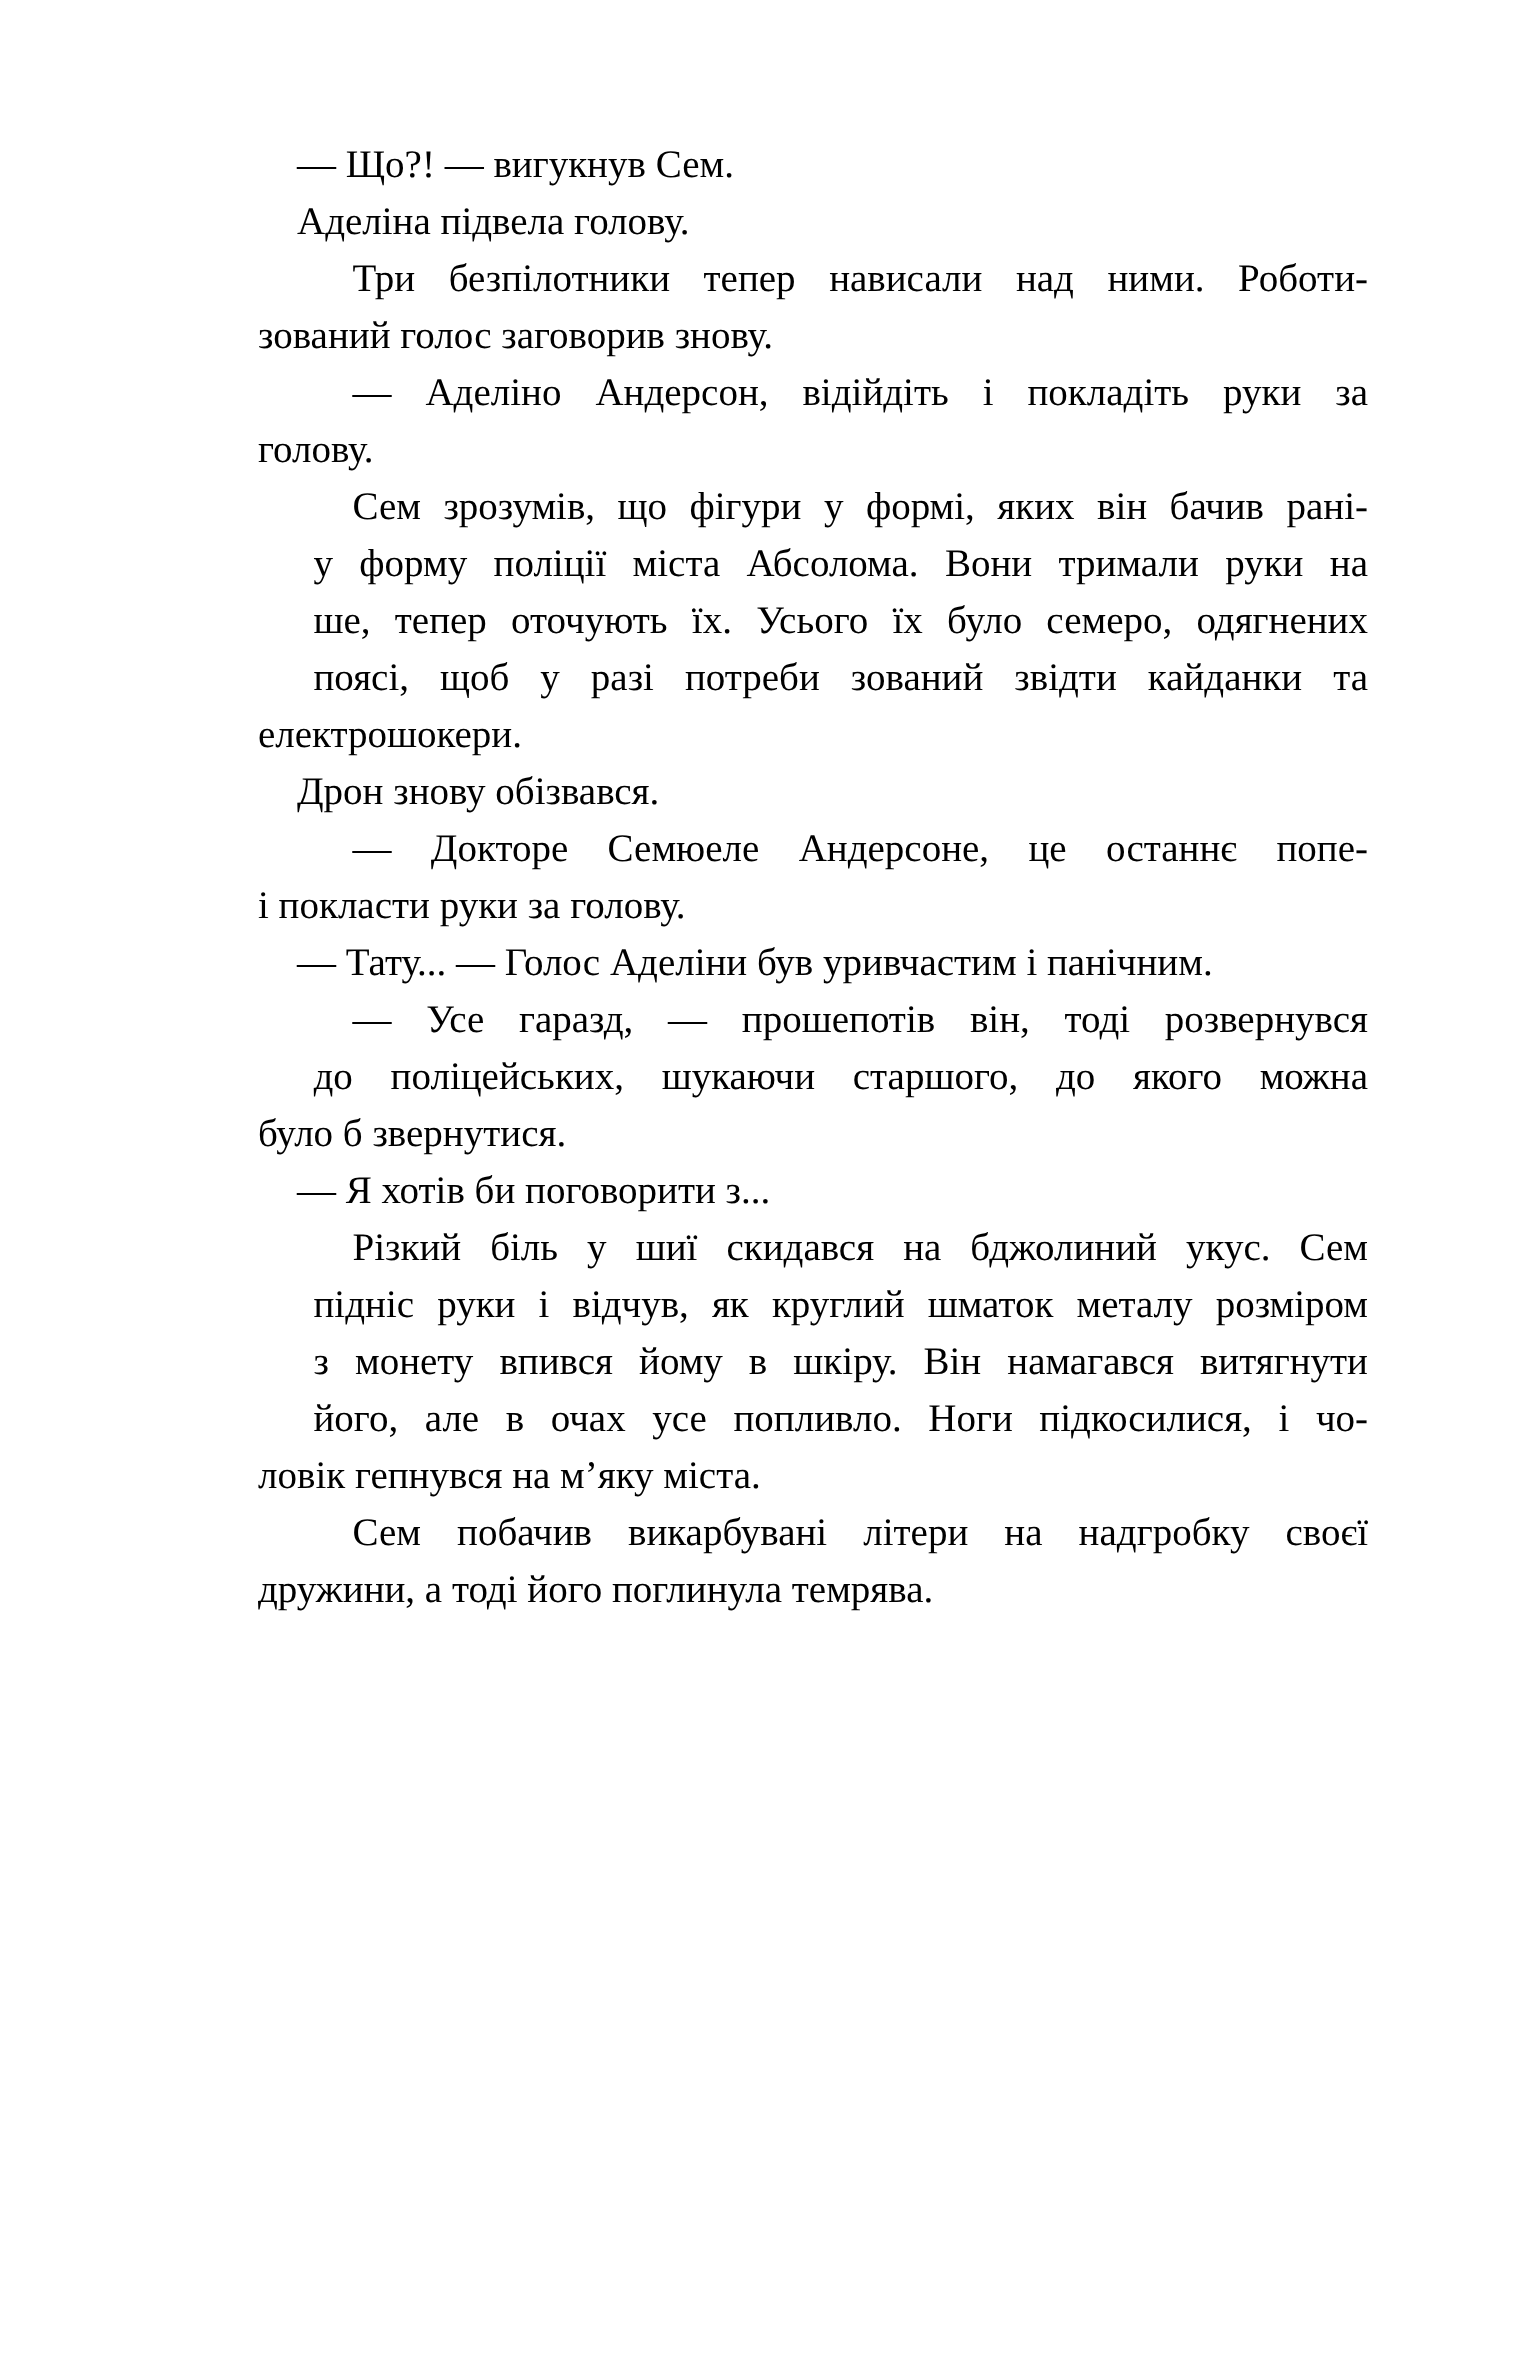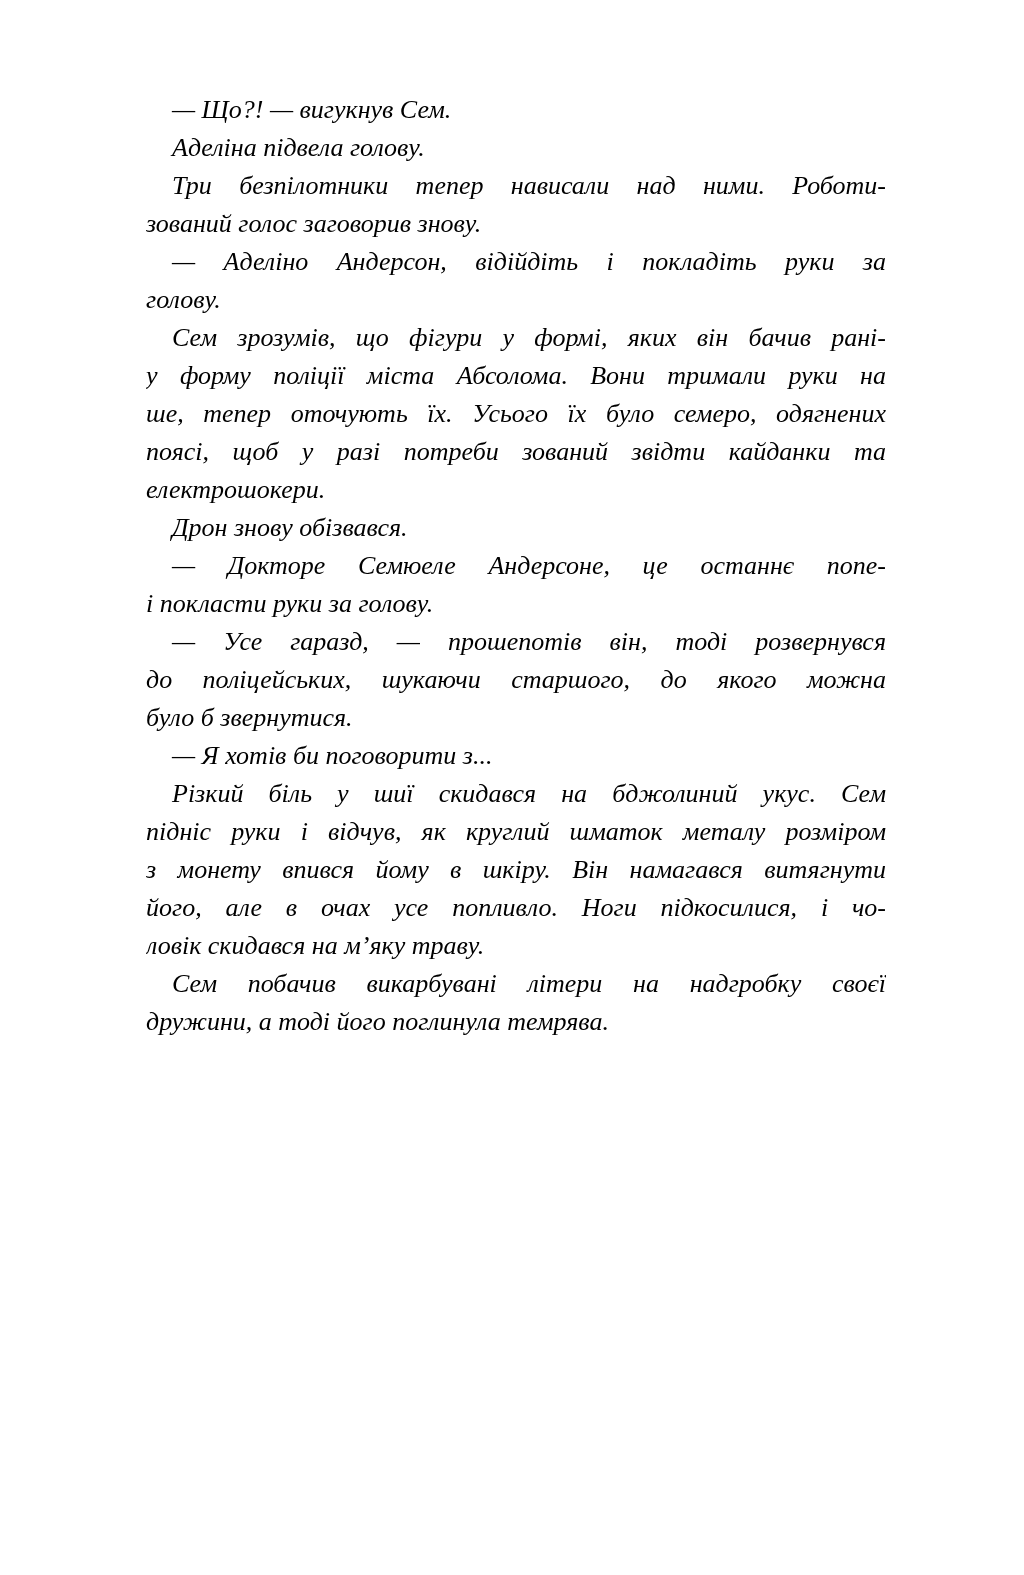--- a/index.html
+++ b/index.html
@@ -15,40 +15,40 @@
   }
   .page {
     position: absolute;
     left: 0; top: 0;
     width: 1024px;
     height: 1575px;
     background: #ffffff;
   }
   .page-text {
     position: absolute;
-    left: 146px;
+    left: 172px;
     top: 91px;
     width: 740px;
     color: #000000;
-    font-style: italic;
   }
   .line {
     font-size: 26px;
     line-height: 38px;
     height: 38px;
     overflow: hidden;
     text-align: left;
     white-space: normal;
   }
   .line.indent {
     text-indent: 26px;
   }
   .line.justify {
     text-align: justify;
     text-align-last: justify;
+    margin-left: 37px;
   }
 </style>
 </head>
 <body>
 
 <div class="page">
   <div class="page-text">
       <div class="line indent">— Що?! — вигукнув Сем.</div>
       <div class="line indent">Аделіна підвела голову.</div>
       <div class="line indent justify">Три безпілотники тепер нависали над ними. Роботи-</div>
@@ -56,25 +56,26 @@
       <div class="line indent justify">— Аделіно Андерсон, відійдіть і покладіть руки за</div>
       <div class="line">голову.</div>
       <div class="line indent justify">Сем зрозумів, що фігури у формі, яких він бачив рані-</div>
       <div class="line justify">у форму поліції міста Абсолома. Вони тримали руки на</div>
       <div class="line justify">ше, тепер оточують їх. Усього їх було семеро, одягнених</div>
       <div class="line justify">поясі, щоб у разі потреби зований звідти кайданки та</div>
       <div class="line">електрошокери.</div>
       <div class="line indent">Дрон знову обізвався.</div>
       <div class="line indent justify">— Докторе Семюеле Андерсоне, це останнє попе-</div>
       <div class="line">і покласти руки за голову.</div>
+      <div class="line indent">— Тату... — Голос Аделіни був уривчастим і панічним.</div>
       <div class="line indent justify">— Усе гаразд, — прошепотів він, тоді розвернувся</div>
       <div class="line justify">до поліцейських, шукаючи старшого, до якого можна</div>
       <div class="line">було б звернутися.</div>
       <div class="line indent">— Я хотів би поговорити з...</div>
       <div class="line indent justify">Різкий біль у шиї скидався на бджолиний укус. Сем</div>
       <div class="line justify">підніс руки і відчув, як круглий шматок металу розміром</div>
       <div class="line justify">з монету впився йому в шкіру. Він намагався витягнути</div>
       <div class="line justify">його, але в очах усе попливло. Ноги підкосилися, і чо-</div>
-      <div class="line">ловік скидався на м’яку траву.</div>
+      <div class="line">ловік гепнувся на м’яку міста.</div>
       <div class="line indent justify">Сем побачив викарбувані літери на надгробку своєї</div>
       <div class="line">дружини, а тоді його поглинула темрява.</div>
     </div>
 </div>
 
 </body></html>

